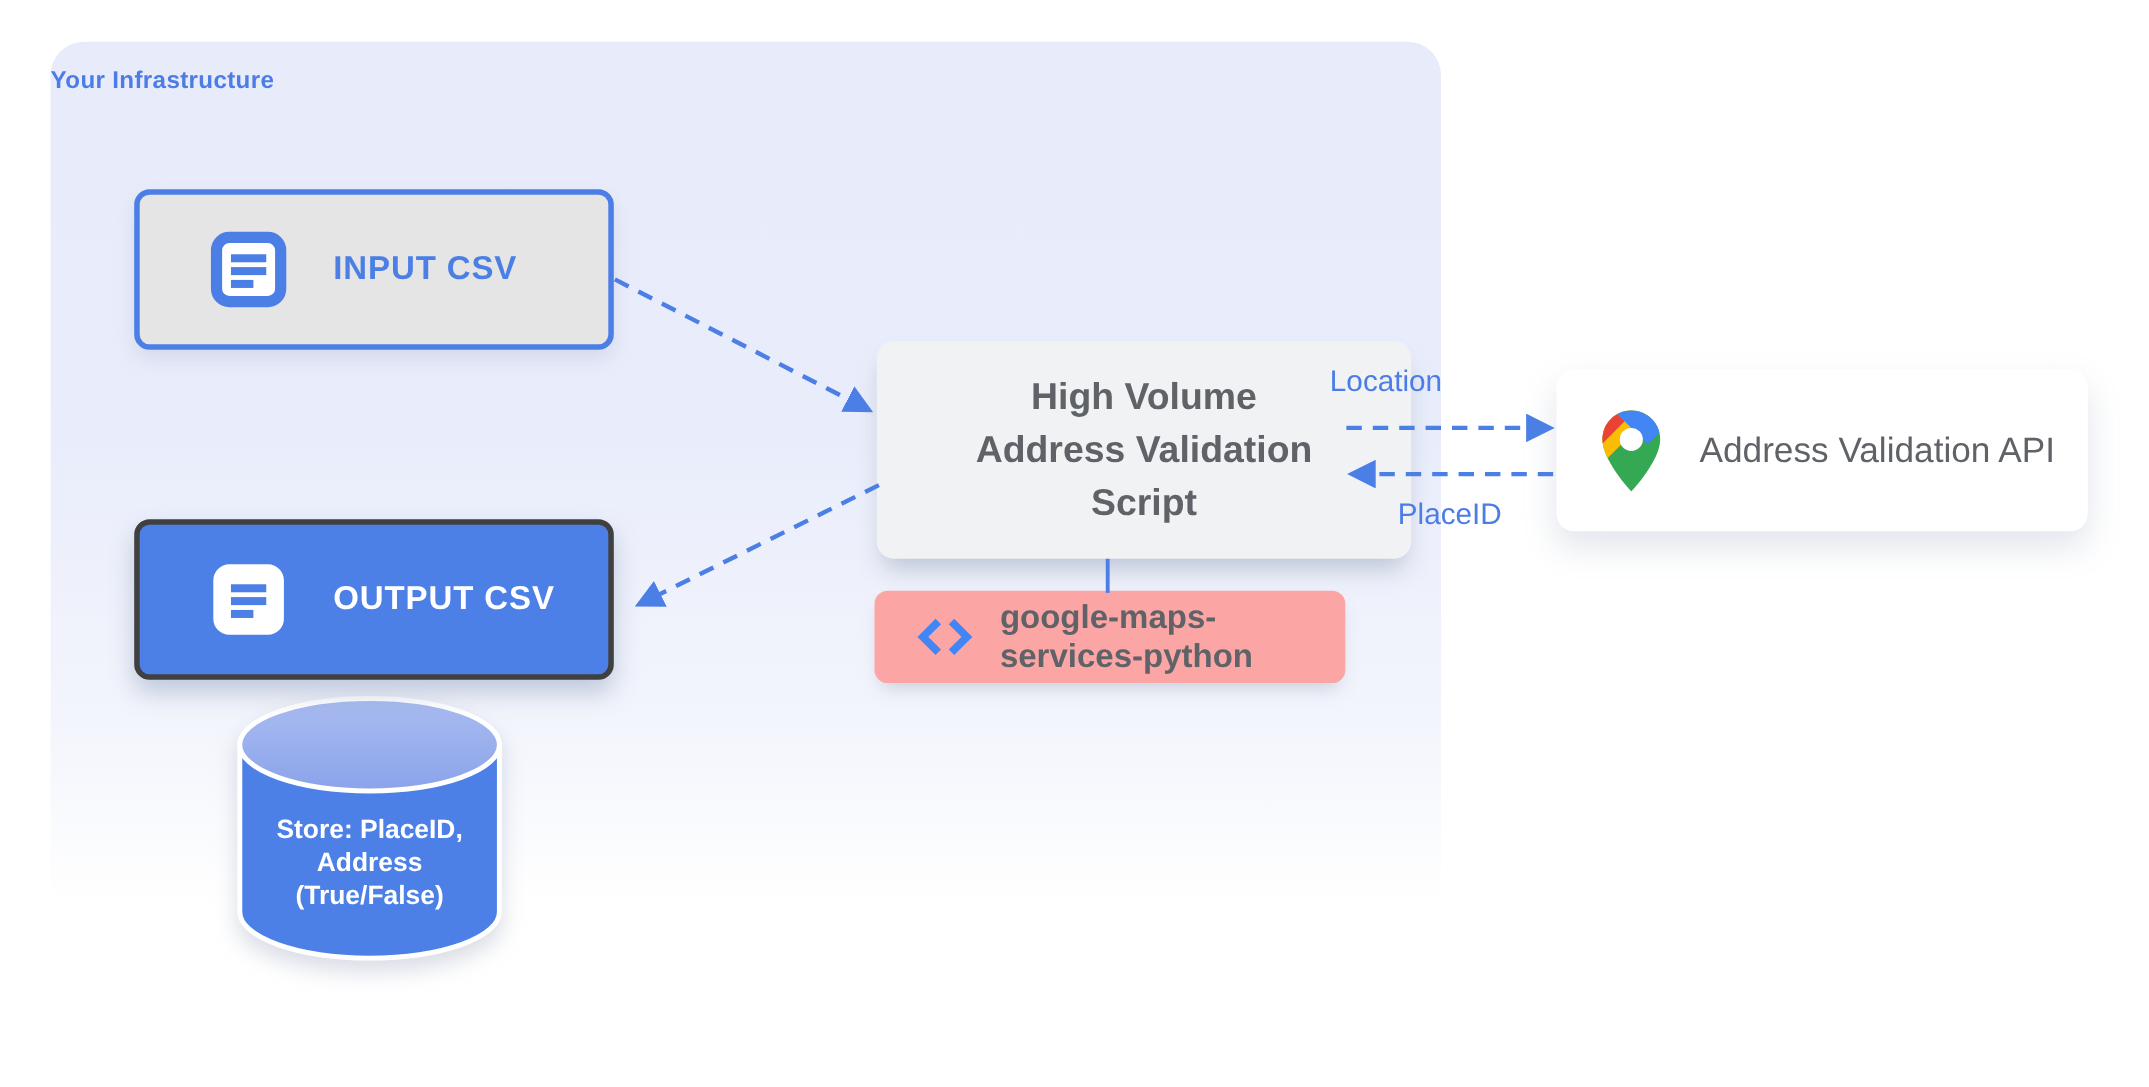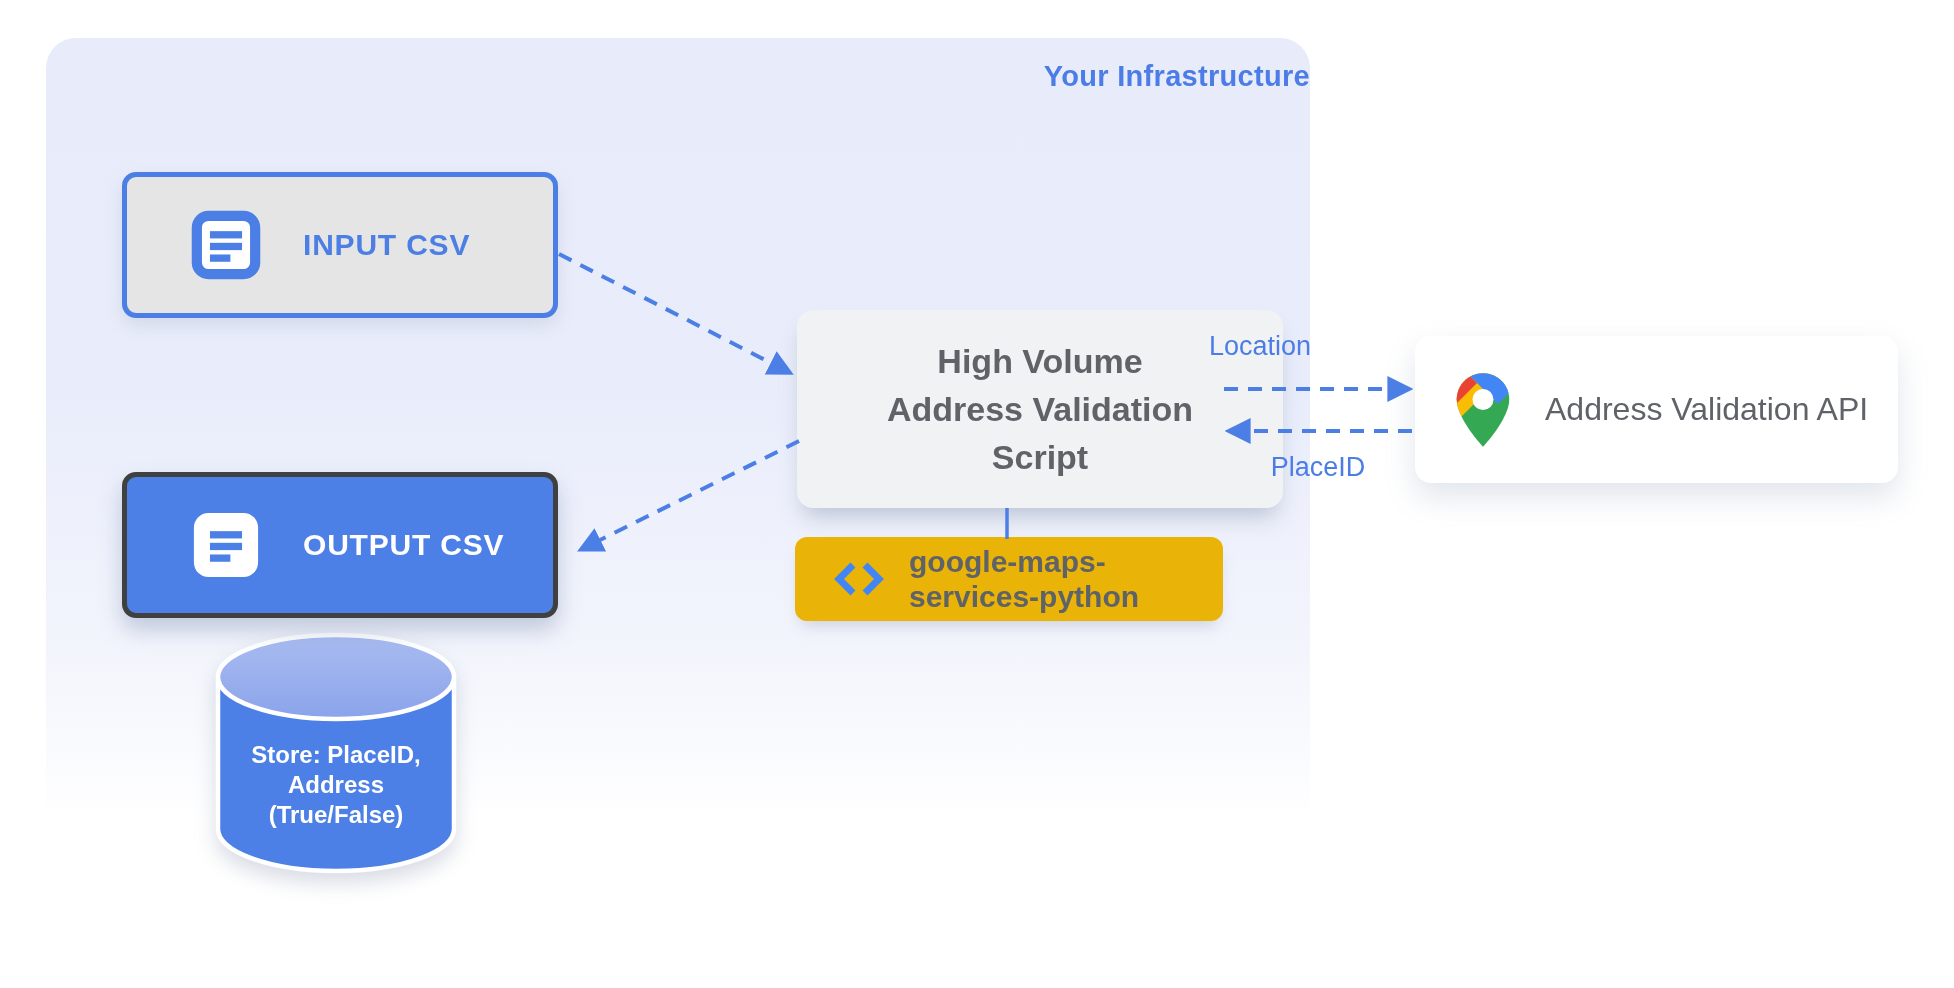--- a/index.html
+++ b/index.html
@@ -8,21 +8,21 @@
 
   
   .infra{
     position:absolute;left:46px;top:38px;width:1264px;height:792px;
     border-radius:30px;
     background:linear-gradient(180deg,#e8ecfa 0%,#e9edfb 45%,#f3f5fc 78%,rgba(243,246,252,0) 99%);
     z-index:0;
   }
   .infra-title{
     position:absolute;left:46px;top:60px;width:1264px;
-    text-align:right;font-size:29px;font-weight:700;color:#4c7ce6;
+    text-align:left;font-size:22px;font-weight:700;color:#4c7ce6;
     letter-spacing:0.3px;z-index:2;
   }
 
   
   .node{position:absolute;display:flex;align-items:center;z-index:2;box-sizing:border-box;}
 
   .input-box{
     left:122px;top:172px;width:436px;height:146px;
     background:#e5e5e5;border:5px solid #4c7fe6;border-radius:14px;
     box-shadow:0 8px 18px rgba(120,135,165,0.18);
@@ -41,21 +41,21 @@
   .script-box{
     left:797px;top:310px;width:486px;height:198px;
     background:#f0f2f4;border-radius:16px;
     box-shadow:0 14px 22px -6px rgba(125,140,165,0.45);
     flex-direction:column;justify-content:center;text-align:center;
   }
   .script-box .line{display:block;font-size:34px;line-height:48px;font-weight:700;color:#5f6368;}
 
   .lib-box{
     left:795px;top:537px;width:428px;height:84px;
-    background:#eab308;border-radius:12px;
+    background:#fca5a5;border-radius:12px;
     box-shadow:0 10px 16px -6px rgba(125,140,165,0.35);
     padding-left:38px;
   }
   .lib-box .lib-text{margin-left:24px;}
   .lib-box .line{display:block;font-size:30px;line-height:35px;font-weight:700;color:#5f6368;}
 
   .api-box{
     left:1415px;top:336px;width:483px;height:147px;
     background:#ffffff;border-radius:16px;
     box-shadow:0 14px 30px rgba(120,135,165,0.22);

